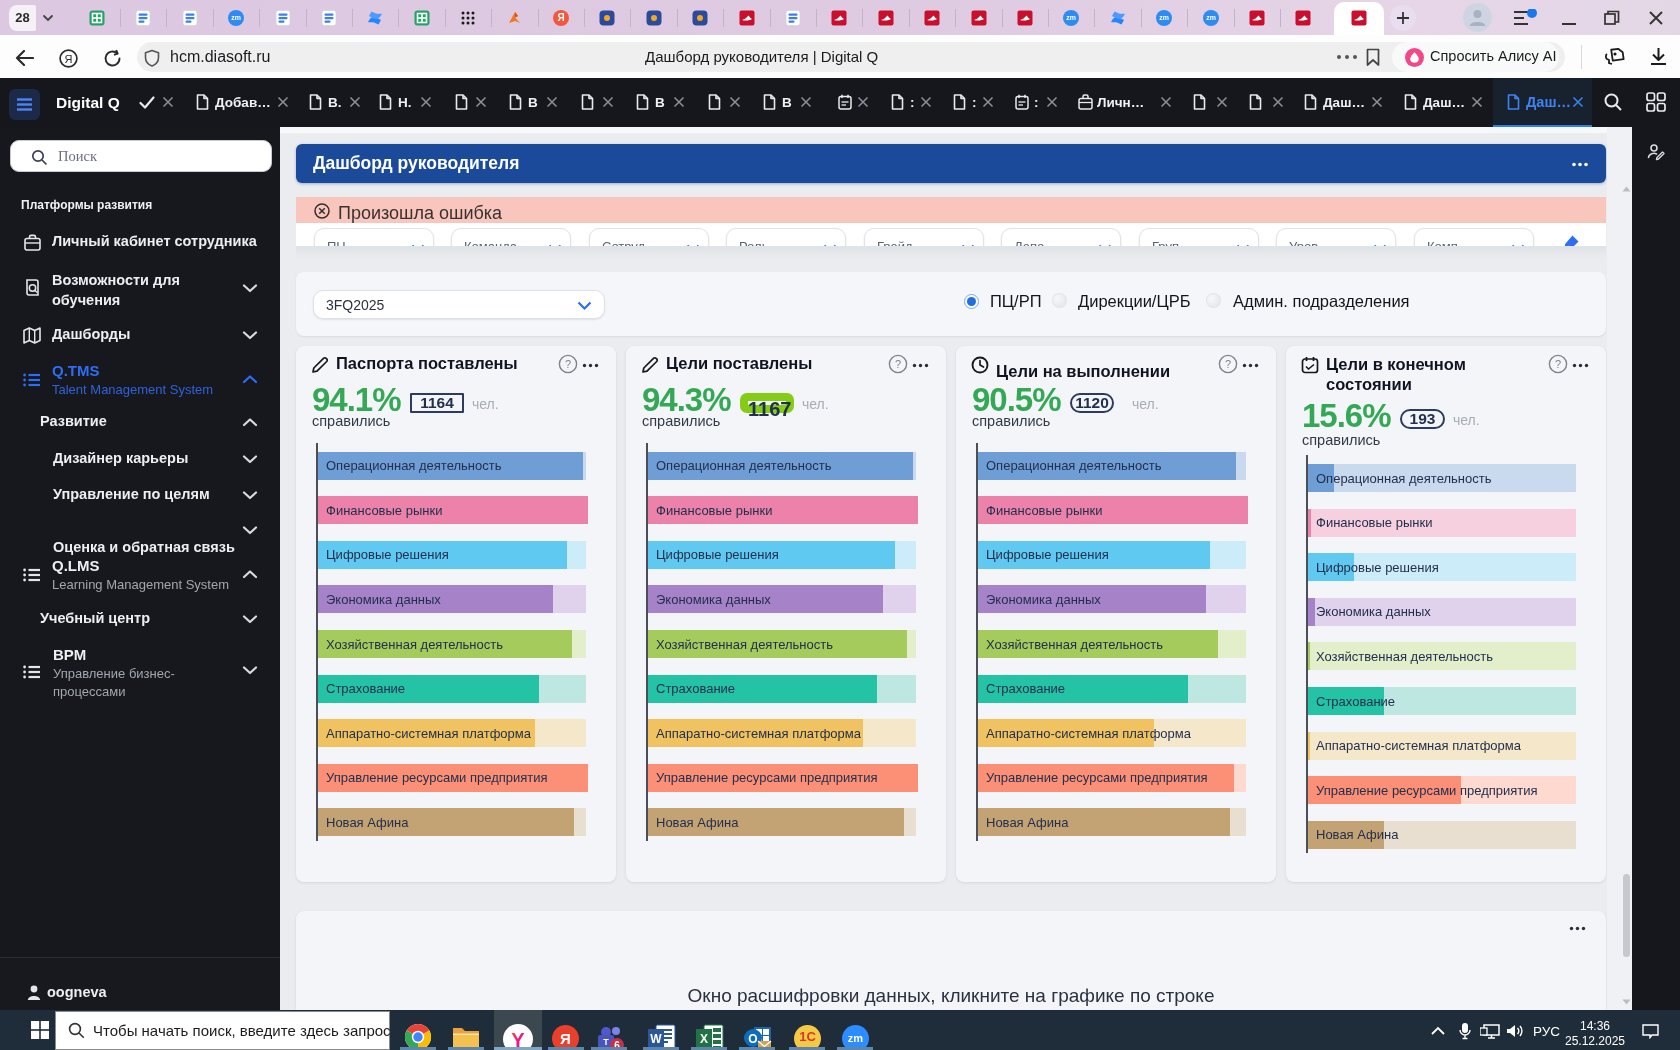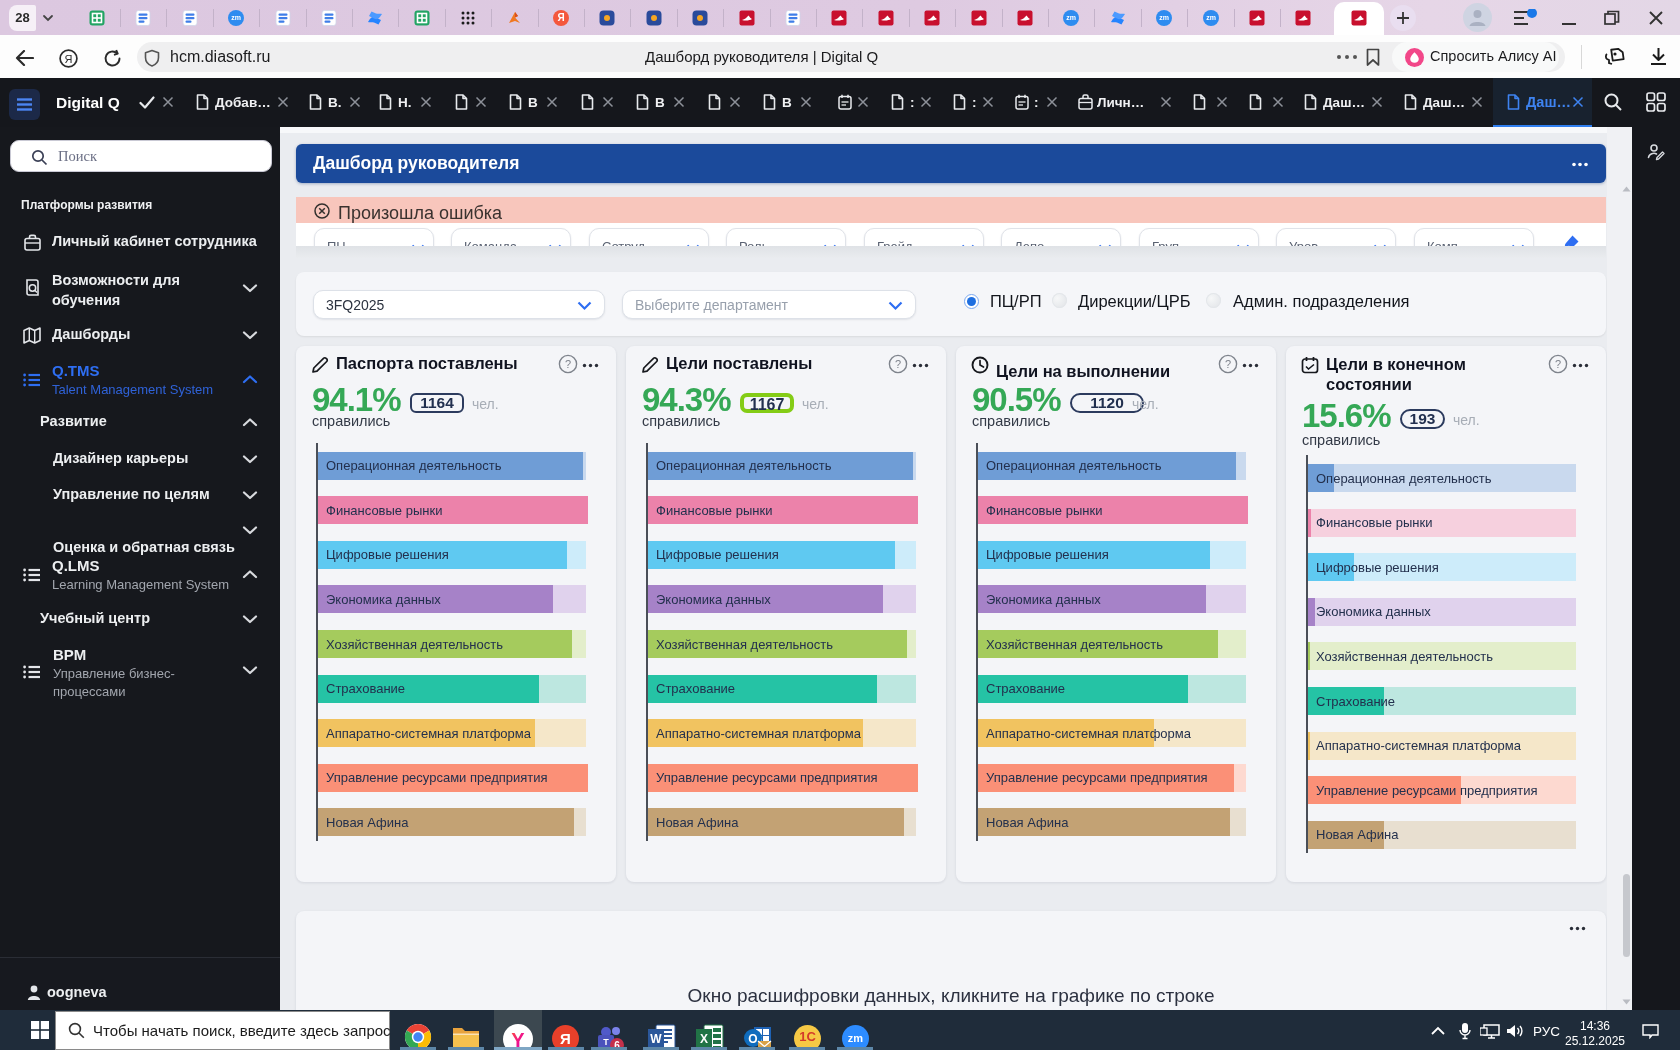--- a/index.html
+++ b/index.html
@@ -601,26 +601,20 @@
       </svg>
 </div>
 <div class="ab" style="left:16px;top:119px;width:1310px;height:12px;background:linear-gradient(180deg,#dfe2e6,#eaecef);"></div>
 <div class="ab" style="left:16px;top:145px;width:1310px;height:64px;background:#f5f6f9;border-radius:8px;box-shadow:0 1px 2px rgba(0,0,0,.08);"></div>
 <div class="ab" style="left:33px;top:163px;width:292px;height:29px;background:#fff;border:1px solid #dde1e8;border-radius:10px;box-shadow:0 1px 2px rgba(40,50,70,.10);">
       <div class="ab" style="left:12px;top:6px;font-size:14px;color:#2c3340;">3FQ2025</div>
       <svg class="ab" style="left:263px;top:10px" width="15" height="10">
         <path d="M1.5 1.5 L7.5 7.5 L13.5 1.5" fill="none" stroke="#2e6ef2" stroke-width="2.2"></path>
       </svg>
     </div>
-<div class="ab" style="left:342px;top:163px;width:294px;height:29px;background:#fff;border:1px solid #dde1e8;border-radius:10px;box-shadow:0 1px 2px rgba(40,50,70,.10);">
-      <div class="ab" style="left:12px;top:6px;font-size:14px;color:#98a0ac;">Выберите департамент</div>
-      <svg class="ab" style="left:265px;top:10px" width="15" height="10">
-        <path d="M1.5 1.5 L7.5 7.5 L13.5 1.5" fill="none" stroke="#2e6ef2" stroke-width="2.2"></path>
-      </svg>
-    </div>
 <div class="ab" style="left:684px;top:167px;width:15px;height:15px;border:1.5px solid #7aa8f0;border-radius:50%;background:#fff;"></div>
 <div class="ab" style="left:687px;top:170px;width:9px;height:9px;border-radius:50%;background:#1f6fe0;"></div>
 <div class="ab" style="left:710px;top:165px;font-size:16.5px;color:#12151c;">ПЦ/РП</div>
 <div class="ab" style="left:772px;top:166px;width:15px;height:15px;border-radius:50%;background:radial-gradient(circle at 35% 35%,#f6f7f8,#dfe2e6);box-shadow:inset 0 0 0 1px #e3e6ea;"></div>
 <div class="ab" style="left:798px;top:165px;font-size:16.5px;color:#12151c;">Дирекции/ЦРБ</div>
 <div class="ab" style="left:926px;top:166px;width:15px;height:15px;border-radius:50%;background:radial-gradient(circle at 35% 35%,#f6f7f8,#dfe2e6);box-shadow:inset 0 0 0 1px #e3e6ea;"></div>
 <div class="ab" style="left:953px;top:165px;font-size:16.5px;color:#12151c;">Админ. подразделения</div>
 <div class="ab" style="left:16px;top:219px;width:320px;height:536px;background:#f4f5f8;border-radius:8px;box-shadow:0 1px 3px rgba(20,30,60,.10);overflow:hidden;">
 <div class="ab" style="left:15px;top:10px;">
         <svg width="18" height="18">
@@ -631,21 +625,21 @@
 <svg class="ab" style="left:262px;top:8px" width="20" height="20">
         <circle cx="10" cy="10" r="8.6" fill="none" stroke="#7e838c" stroke-width="1.4"></circle>
         <text x="10" y="14" font-size="11" fill="#7e838c" text-anchor="middle" font-family="Liberation Sans">?</text>
       </svg>
 <svg class="ab" style="left:286px;top:17px" width="18" height="6">
         <circle cx="2.5" cy="2.5" r="1.7" fill="#2a2e38"></circle>
         <circle cx="8.5" cy="2.5" r="1.7" fill="#2a2e38"></circle>
         <circle cx="14.5" cy="2.5" r="1.7" fill="#2a2e38"></circle>
       </svg>
 <div class="ab" style="left:16px;top:35px;font-size:33px;font-weight:bold;color:#35a856;letter-spacing:-1px;">94.1%</div>
-<div class="ab" style="left:114px;top:47px;width:54px;height:20px;border:2px solid #2c3b5e;border-radius:6px;font-size:15.5px;font-weight:bold;color:#22304f;line-height:16px;text-align:center;">1164</div>
+<div class="ab" style="left:114px;top:47px;width:54px;height:20px;border:2px solid #2c3b5e;border-radius:1px;font-size:15.5px;font-weight:bold;color:#22304f;line-height:16px;text-align:center;">1164</div>
 <div class="ab" style="left:176px;top:50px;font-size:14px;color:#a7adb6;">чел.</div>
 <div class="ab" style="left:16px;top:67px;font-size:14.5px;color:#333a47;">справились</div>
 <div class="ab" style="left:20px;top:97px;width:1.5px;height:398px;background:#4a4f58;"></div>
 <div class="ab" style="left:21.5px;top:105.6px;width:268px;height:28px;background:#c9d9ee;"></div>
 <div class="ab" style="left:21.5px;top:105.6px;width:265.9px;height:28px;background:#6f9dd6;"></div>
 <div class="ab" style="left:30px;top:112.1px;font-size:13px;color:#23304d;white-space:nowrap;">Операционная деятельность</div>
 <div class="ab" style="left:21.5px;top:150.2px;width:268px;height:28px;background:#f6d0de;"></div>
 <div class="ab" style="left:21.5px;top:150.2px;width:270.0px;height:28px;background:#ec82aa;"></div>
 <div class="ab" style="left:30px;top:156.7px;font-size:13px;color:#23304d;white-space:nowrap;">Финансовые рынки</div>
 <div class="ab" style="left:21.5px;top:194.8px;width:268px;height:28px;background:#cdecfa;"></div>
@@ -680,21 +674,21 @@
 <svg class="ab" style="left:262px;top:8px" width="20" height="20">
         <circle cx="10" cy="10" r="8.6" fill="none" stroke="#7e838c" stroke-width="1.4"></circle>
         <text x="10" y="14" font-size="11" fill="#7e838c" text-anchor="middle" font-family="Liberation Sans">?</text>
       </svg>
 <svg class="ab" style="left:286px;top:17px" width="18" height="6">
         <circle cx="2.5" cy="2.5" r="1.7" fill="#2a2e38"></circle>
         <circle cx="8.5" cy="2.5" r="1.7" fill="#2a2e38"></circle>
         <circle cx="14.5" cy="2.5" r="1.7" fill="#2a2e38"></circle>
       </svg>
 <div class="ab" style="left:16px;top:35px;font-size:33px;font-weight:bold;color:#35a856;letter-spacing:-1px;">94.3%</div>
-<div class="ab" style="left:114px;top:47px;width:54px;height:20px;border:4px solid #84cc16;border-radius:7px;font-size:16px;font-weight:bold;color:#22304f;line-height:16px;text-align:center;">1167</div>
+<div class="ab" style="left:114px;top:47px;width:54px;height:20px;border:8px solid #84cc16;border-radius:7px;font-size:20px;font-weight:bold;color:#22304f;line-height:16px;text-align:center;">1167</div>
 <div class="ab" style="left:176px;top:50px;font-size:14px;color:#a7adb6;">чел.</div>
 <div class="ab" style="left:16px;top:67px;font-size:14.5px;color:#333a47;">справились</div>
 <div class="ab" style="left:20px;top:97px;width:1.5px;height:398px;background:#4a4f58;"></div>
 <div class="ab" style="left:21.5px;top:105.6px;width:268px;height:28px;background:#c9d9ee;"></div>
 <div class="ab" style="left:21.5px;top:105.6px;width:265.9px;height:28px;background:#6f9dd6;"></div>
 <div class="ab" style="left:30px;top:112.1px;font-size:13px;color:#23304d;white-space:nowrap;">Операционная деятельность</div>
 <div class="ab" style="left:21.5px;top:150.2px;width:268px;height:28px;background:#f6d0de;"></div>
 <div class="ab" style="left:21.5px;top:150.2px;width:270.0px;height:28px;background:#ec82aa;"></div>
 <div class="ab" style="left:30px;top:156.7px;font-size:13px;color:#23304d;white-space:nowrap;">Финансовые рынки</div>
 <div class="ab" style="left:21.5px;top:194.8px;width:268px;height:28px;background:#cdecfa;"></div>
@@ -730,21 +724,21 @@
 <svg class="ab" style="left:262px;top:8px" width="20" height="20">
         <circle cx="10" cy="10" r="8.6" fill="none" stroke="#7e838c" stroke-width="1.4"></circle>
         <text x="10" y="14" font-size="11" fill="#7e838c" text-anchor="middle" font-family="Liberation Sans">?</text>
       </svg>
 <svg class="ab" style="left:286px;top:17px" width="18" height="6">
         <circle cx="2.5" cy="2.5" r="1.7" fill="#2a2e38"></circle>
         <circle cx="8.5" cy="2.5" r="1.7" fill="#2a2e38"></circle>
         <circle cx="14.5" cy="2.5" r="1.7" fill="#2a2e38"></circle>
       </svg>
 <div class="ab" style="left:16px;top:35px;font-size:33px;font-weight:bold;color:#35a856;letter-spacing:-1px;">90.5%</div>
-<div class="ab" style="left:114px;top:47px;width:74px;height:20px;border:2px solid #2c3b5e;border-radius:11px;font-size:15.5px;font-weight:bold;color:#22304f;line-height:16px;text-align:center;">1120</div>
+<div class="ab" style="left:114px;top:47px;width:44px;height:20px;border:2px solid #2c3b5e;border-radius:11px;font-size:15.5px;font-weight:bold;color:#22304f;line-height:16px;text-align:center;">1120</div>
 <div class="ab" style="left:176px;top:50px;font-size:14px;color:#a7adb6;">чел.</div>
 <div class="ab" style="left:16px;top:67px;font-size:14.5px;color:#333a47;">справились</div>
 <div class="ab" style="left:20px;top:97px;width:1.5px;height:398px;background:#4a4f58;"></div>
 <div class="ab" style="left:21.5px;top:105.6px;width:268px;height:28px;background:#c9d9ee;"></div>
 <div class="ab" style="left:21.5px;top:105.6px;width:258.1px;height:28px;background:#6f9dd6;"></div>
 <div class="ab" style="left:30px;top:112.1px;font-size:13px;color:#23304d;white-space:nowrap;">Операционная деятельность</div>
 <div class="ab" style="left:21.5px;top:150.2px;width:268px;height:28px;background:#f6d0de;"></div>
 <div class="ab" style="left:21.5px;top:150.2px;width:270.0px;height:28px;background:#ec82aa;"></div>
 <div class="ab" style="left:30px;top:156.7px;font-size:13px;color:#23304d;white-space:nowrap;">Финансовые рынки</div>
 <div class="ab" style="left:21.5px;top:194.8px;width:268px;height:28px;background:#cdecfa;"></div>

